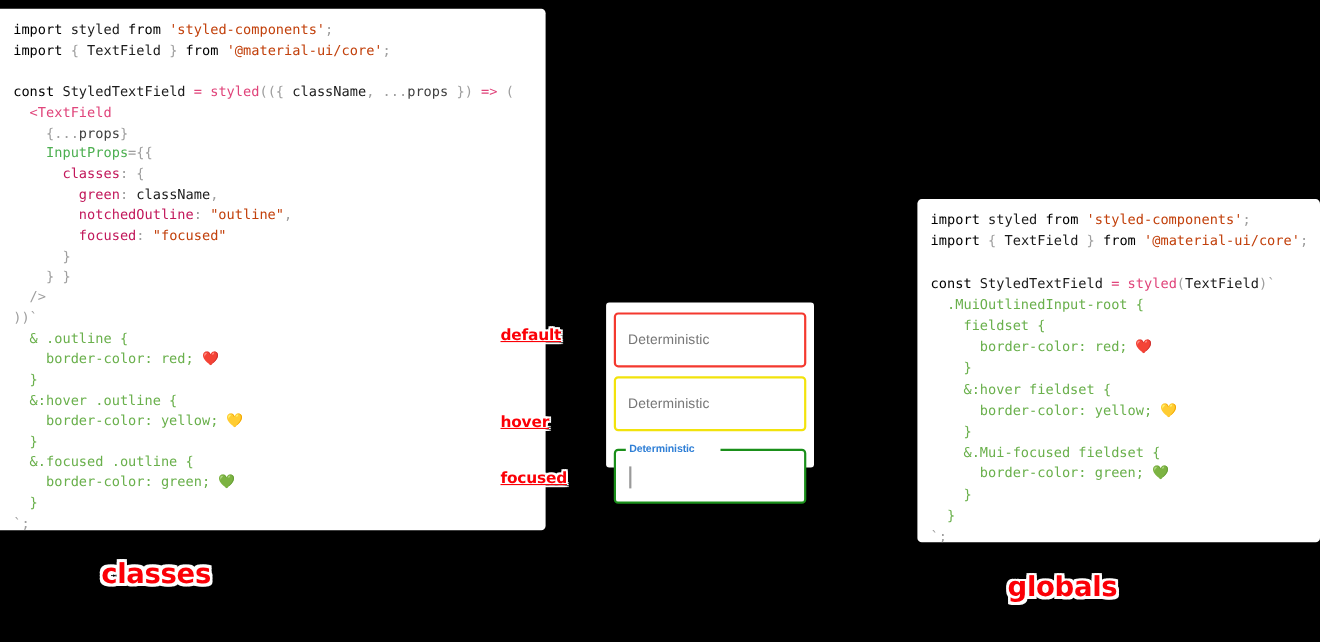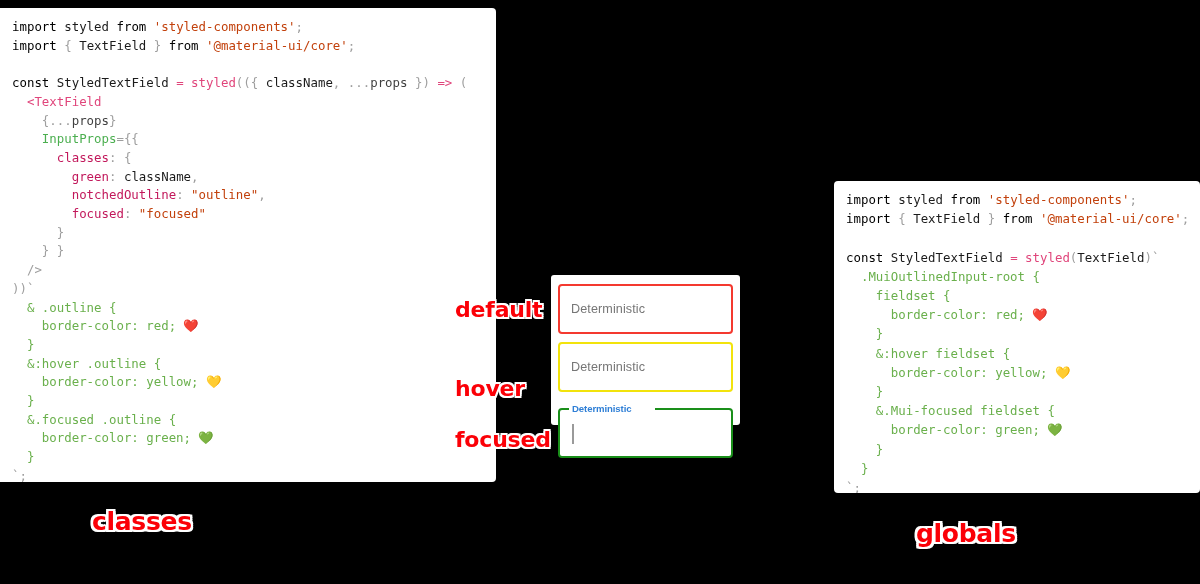--- a/index.html
+++ b/index.html
@@ -132,28 +132,29 @@
     height: 20px;
     background: #9a9a9a;
   }
 
   
   .annot {
     position: absolute;
     color: #fb0007;
     font-family: "DejaVu Sans", sans-serif;
     font-weight: bold;
-    font-size: 22px;
+    font-size: 14px;
     letter-spacing: -.2px;
     white-space: nowrap;
     text-shadow:
       -1.6px -1.6px 0 #fff,  1.6px -1.6px 0 #fff,
       -1.6px  1.6px 0 #fff,  1.6px  1.6px 0 #fff,
       -1.6px  0    0 #fff,   1.6px  0    0 #fff,
        0    -1.6px 0 #fff,   0     1.6px 0 #fff;
+    text-decoration: underline;
   }
   #annot-default { left: 455px; top: 297px; }
   #annot-hover   { left: 455px; top: 376px; }
   #annot-focused { left: 455px; top: 427px; }
 
   .caption {
     position: absolute;
     color: #fb0007;
     font-family: "DejaVu Sans", sans-serif;
     font-weight: bold;

